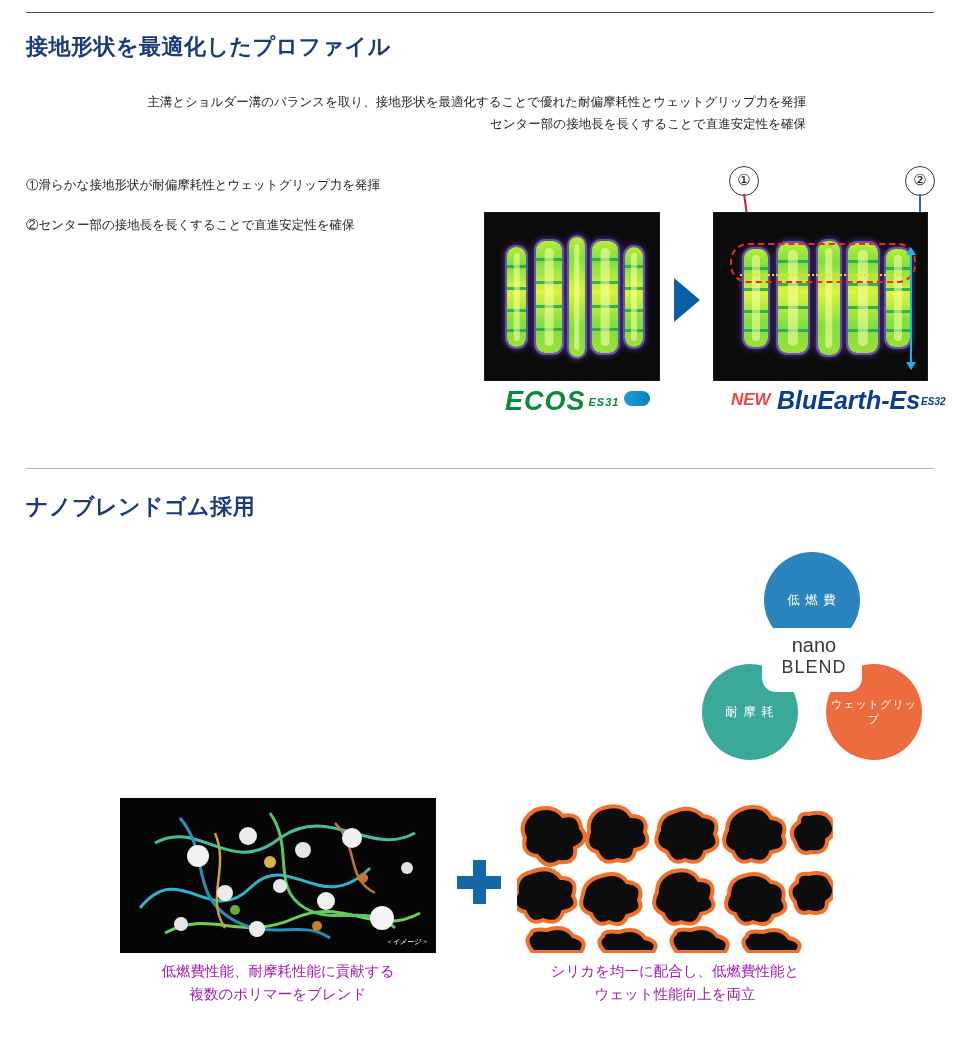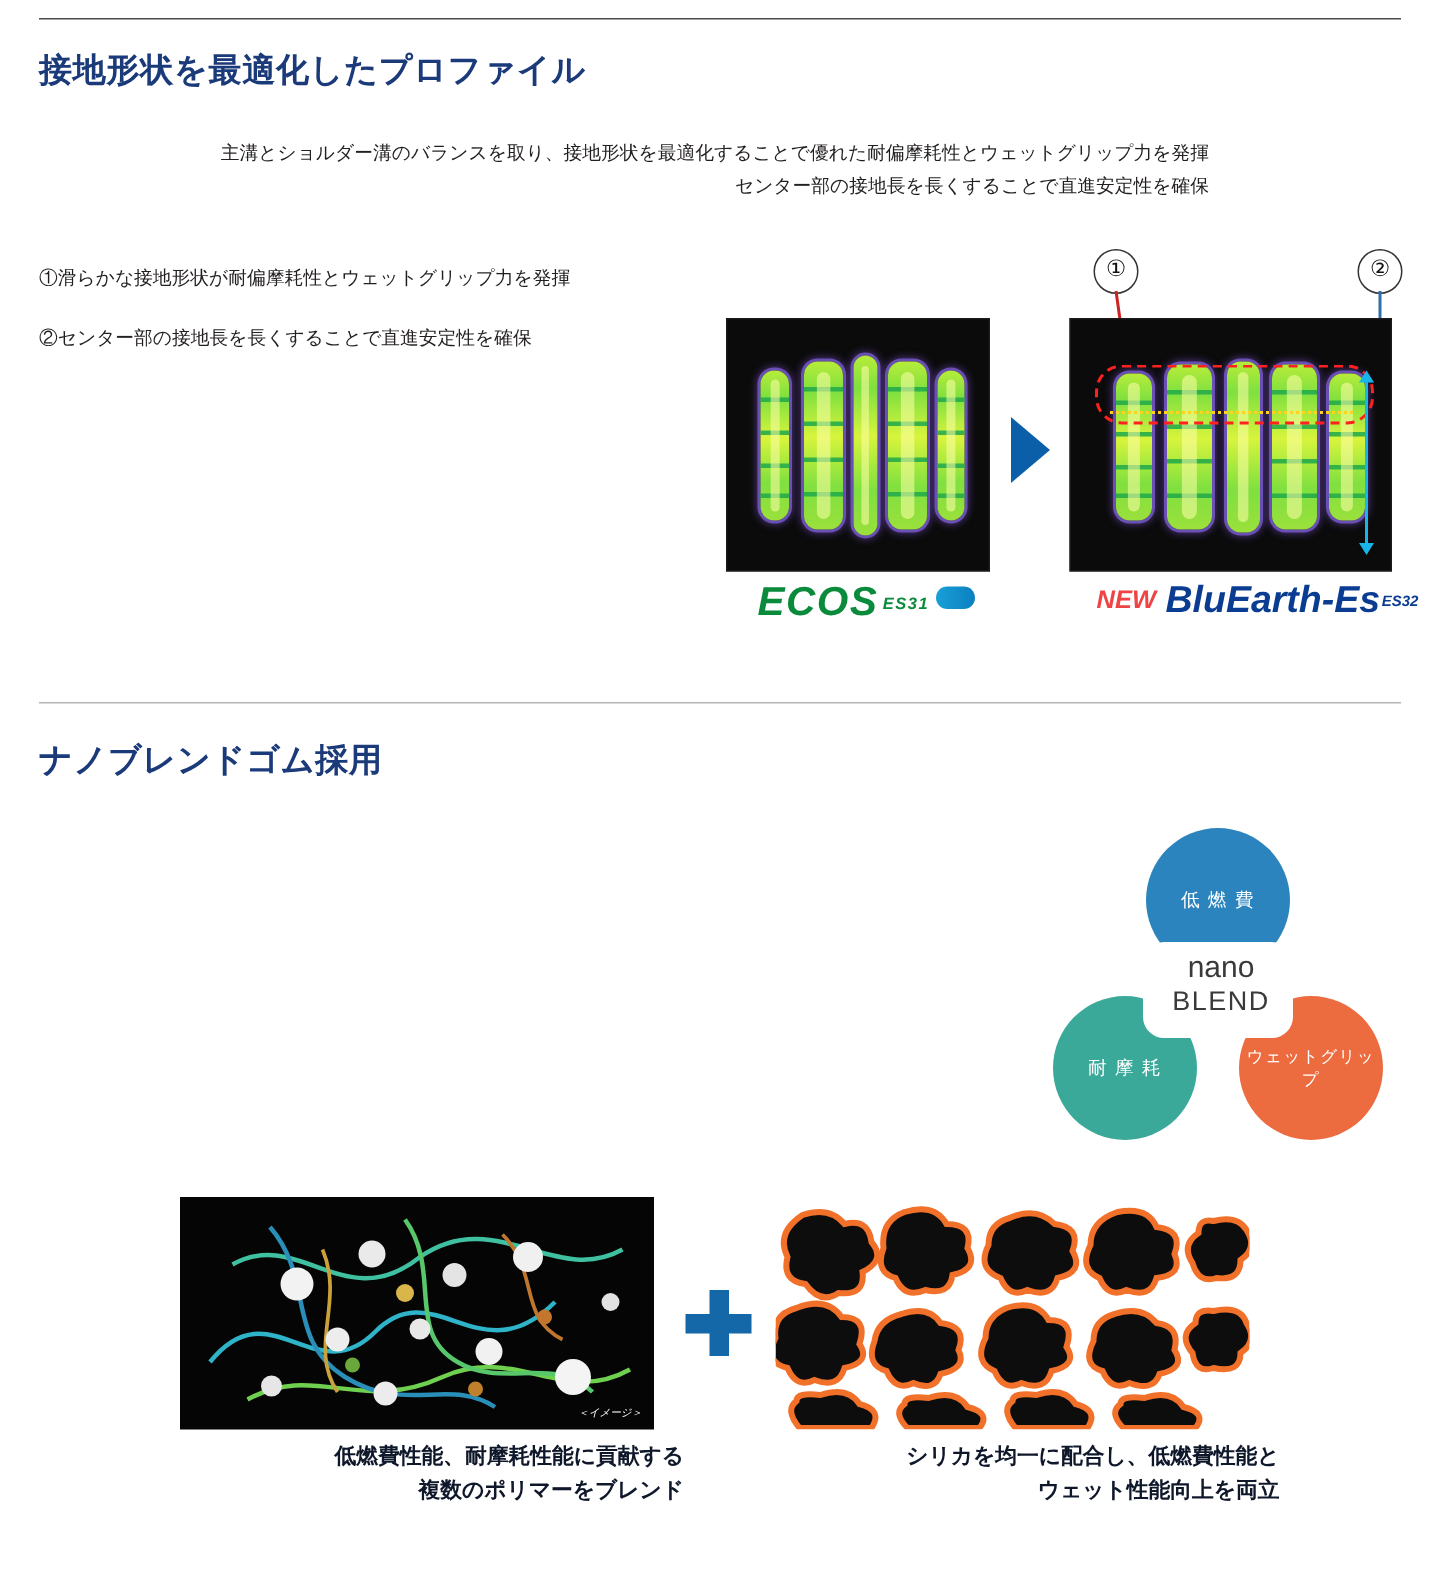--- a/index.html
+++ b/index.html
@@ -358,23 +358,22 @@
     background: #1468a8;
   }
   .plus::before { left: 0; top: 16px; width: 44px; height: 13px; }
   .plus::after  { left: 16px; top: 0; width: 13px; height: 44px; }
 
   .caption {
     position: absolute;
     top: 960px;
     font-size: 14.5px;
     line-height: 1.6;
-    text-align: right;
-    color: #0f172a;
-    font-weight: bold;
+    text-align: center;
+    color: #a21caf;
   }
   #cap-left { left: 100px; width: 356px; }
   #cap-right { left: 497px; width: 356px; }
 </style>
 </head>
 <body>
 
 <div class="page">
 
   <div class="top-rule"></div>

